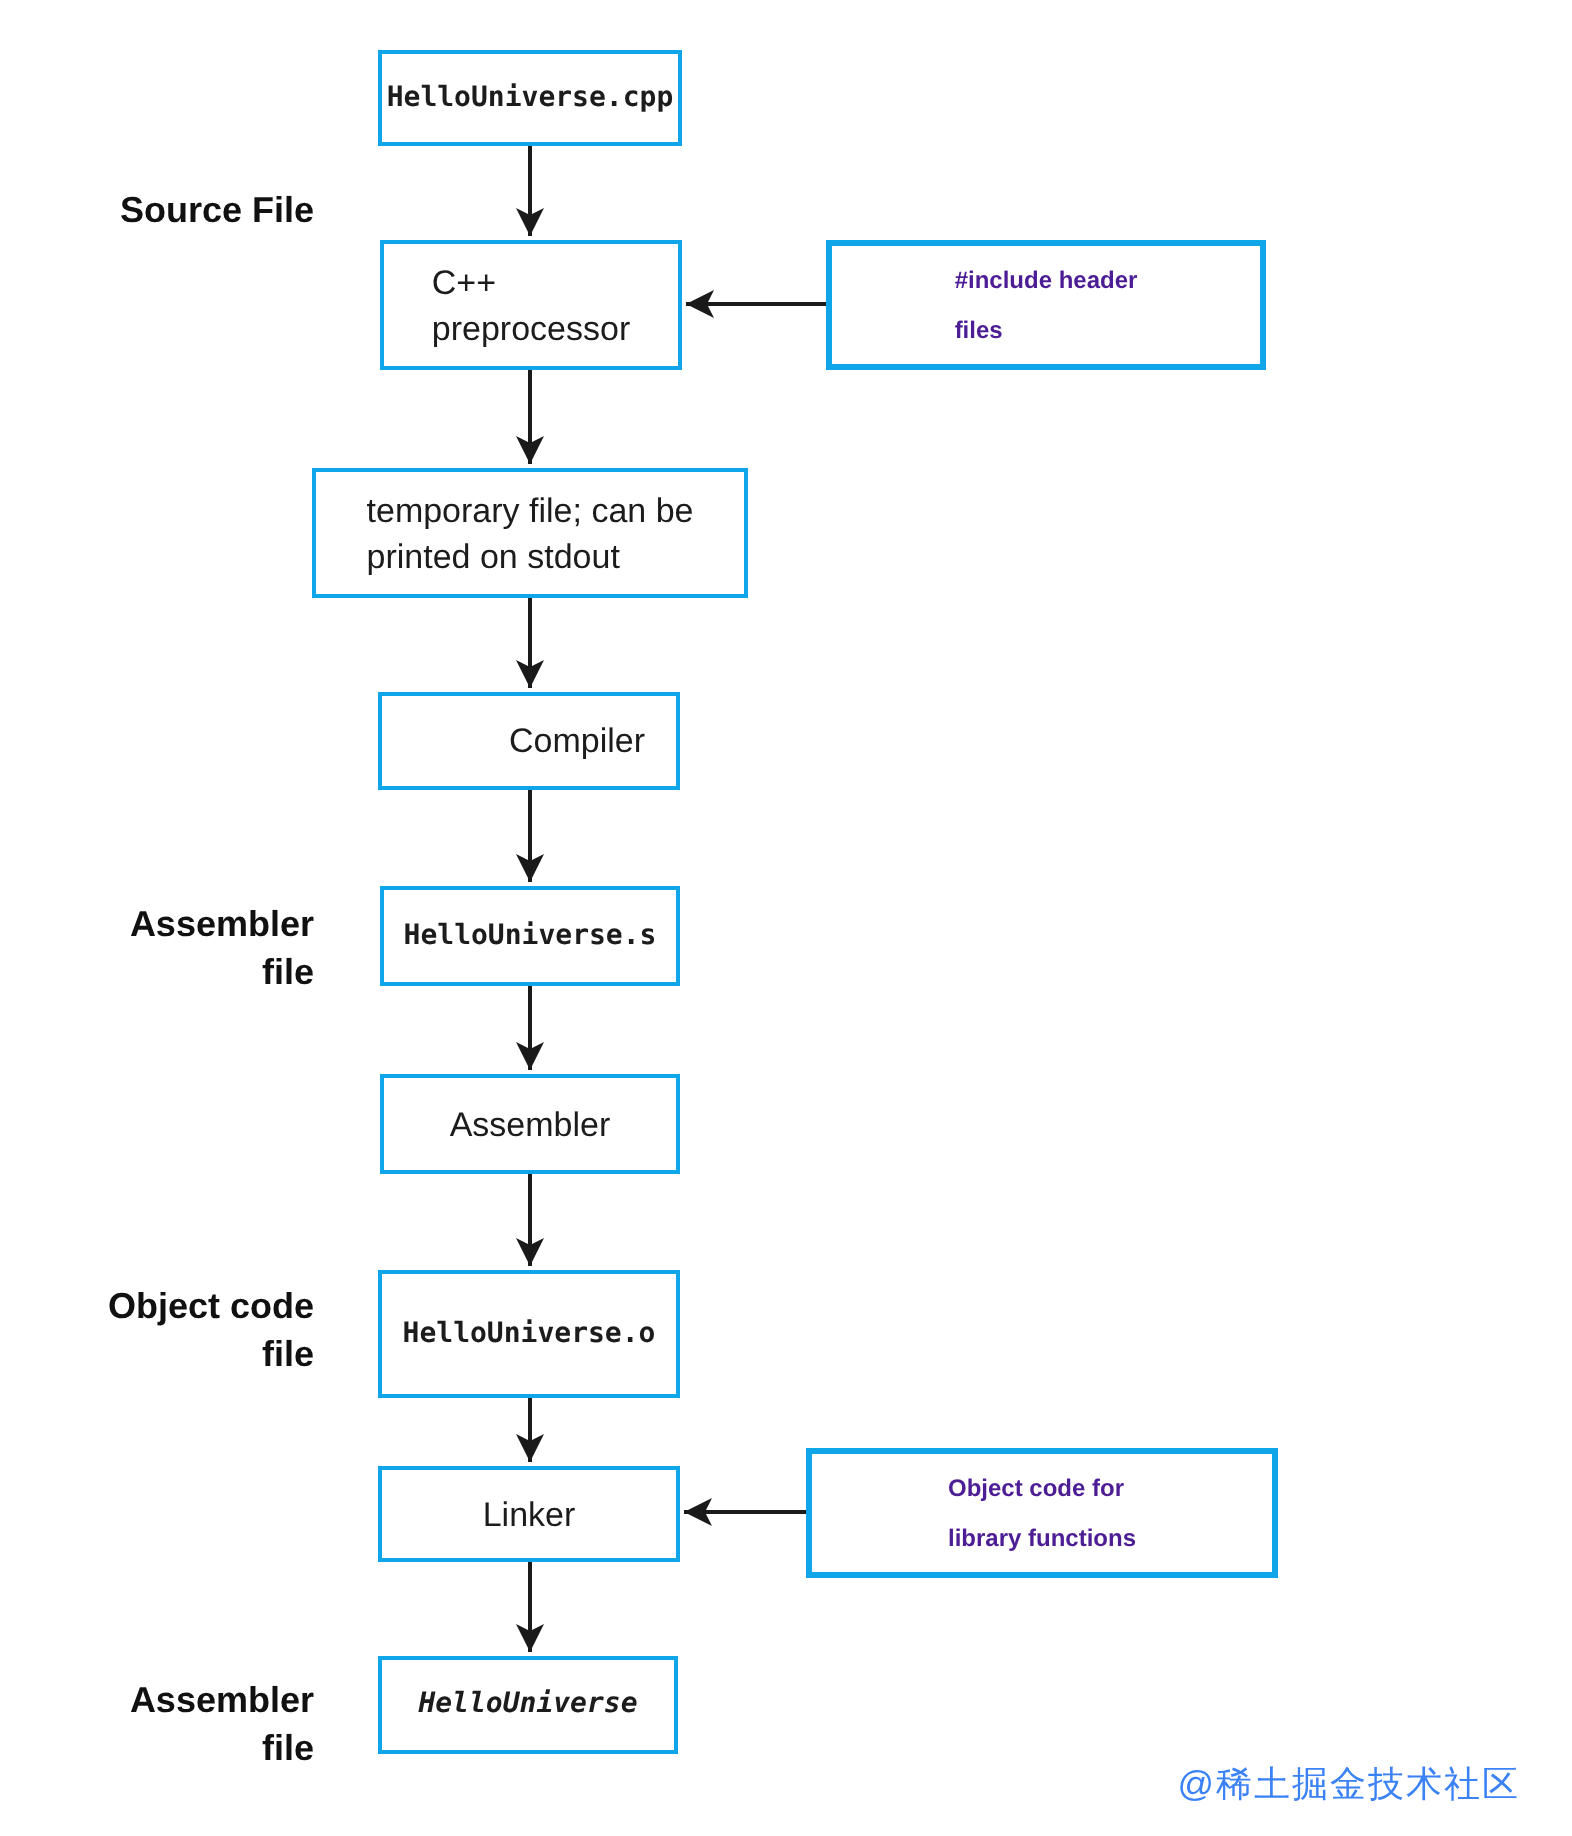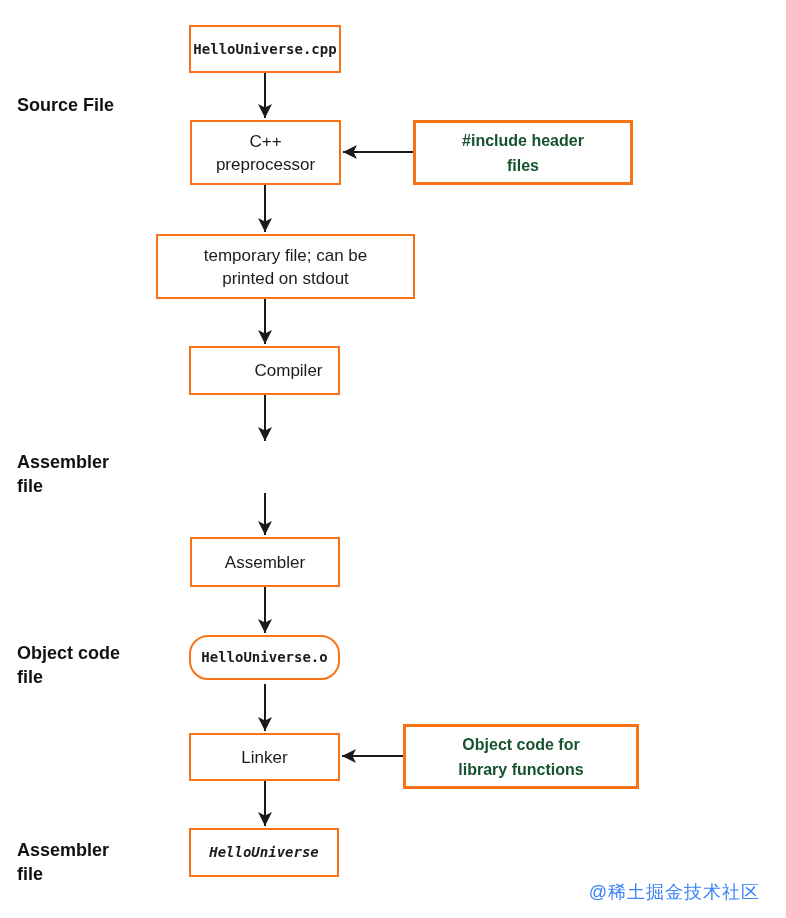--- a/index.html
+++ b/index.html
@@ -20,48 +20,47 @@
     position: absolute;
     left: 0;
     top: 0;
     width: 786px;
     height: 918px;
     pointer-events: none;
   }
   .box {
     position: absolute;
     box-sizing: border-box;
-    border: 2px solid #f97316;
+    border: 2px solid #0ea5e9;
     background: #ffffff;
     display: flex;
     align-items: center;
     justify-content: center;
-    text-align: center;
     white-space: pre-line;
     font-size: 17px;
     line-height: 23px;
     color: #1c1c1c;
   }
   .box.mono {
     font-family: "DejaVu Sans Mono", "Liberation Mono", monospace;
     font-weight: bold;
     font-size: 14px;
     letter-spacing: 0px;
   }
   .box.annotation {
     border-width: 3px;
     font-weight: bold;
-    font-size: 16px;
+    font-size: 12px;
     line-height: 25px;
-    color: #14532d;
+    color: #4c1d95;
   }
   .side-label {
     position: absolute;
     width: 140px;
-    text-align: left;
+    text-align: right;
     font-weight: bold;
     font-size: 18px;
     line-height: 24px;
     white-space: pre-line;
     color: #111111;
   }
   .watermark {
     position: absolute;
     right: 26px;
     top: 880px;
@@ -102,29 +101,30 @@
 file</div>
 
   <div class="box mono" style="left:189px; top:25px; width:152px; height:48px;">HelloUniverse.cpp</div>
 
   <div class="box" style="left:190px; top:120px; width:151px; height:65px;">C++
 preprocessor</div>
 
   <div class="box annotation" style="left:413px; top:120px; width:220px; height:65px;">#include header
 files</div>
 
-  <div class="box" style="left:156px; top:234px; width:259px; height:65px;">temporary file; can be
+  <div class="box" style="left:156px; top:234px; width:218px; height:65px;">temporary file; can be
 printed on stdout</div>
 
   <div class="box" style="left:189px; top:346px; width:151px; height:49px;padding-left:48px;">Compiler</div>
 
+  <div class="box mono" style="left:190px; top:443px; width:150px; height:50px;">HelloUniverse.s</div>
 
   <div class="box" style="left:190px; top:537px; width:150px; height:50px;">Assembler</div>
 
-  <div class="box mono" style="left:189px; top:635px; width:151px; height:45px;border-radius:19px;">HelloUniverse.o</div>
+  <div class="box mono" style="left:189px; top:635px; width:151px; height:64px;">HelloUniverse.o</div>
 
   <div class="box" style="left:189px; top:733px; width:151px; height:48px;">Linker</div>
 
   <div class="box annotation" style="left:403px; top:724px; width:236px; height:65px;">Object code for
 library functions</div>
 
   <div class="box mono" style="left:189px; top:828px; width:150px; height:49px;font-style:italic;">HelloUniverse</div>
 
   <div class="watermark">@稀土掘金技术社区</div>
 

